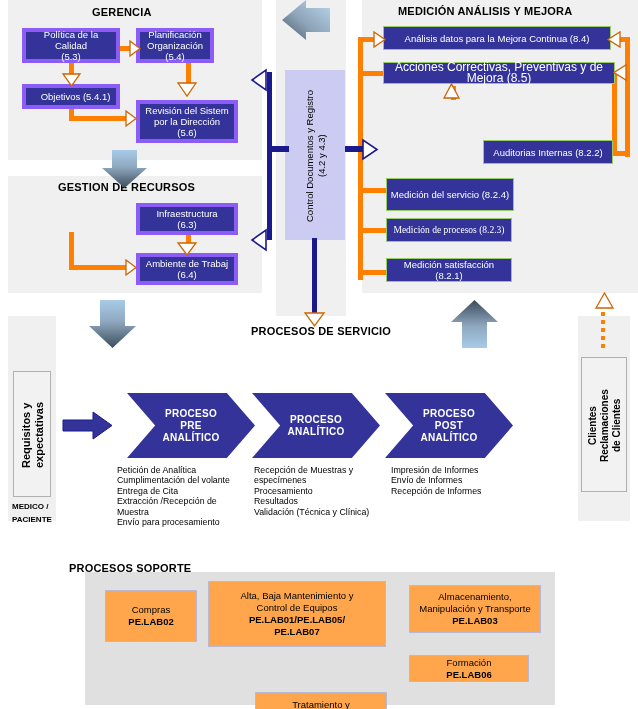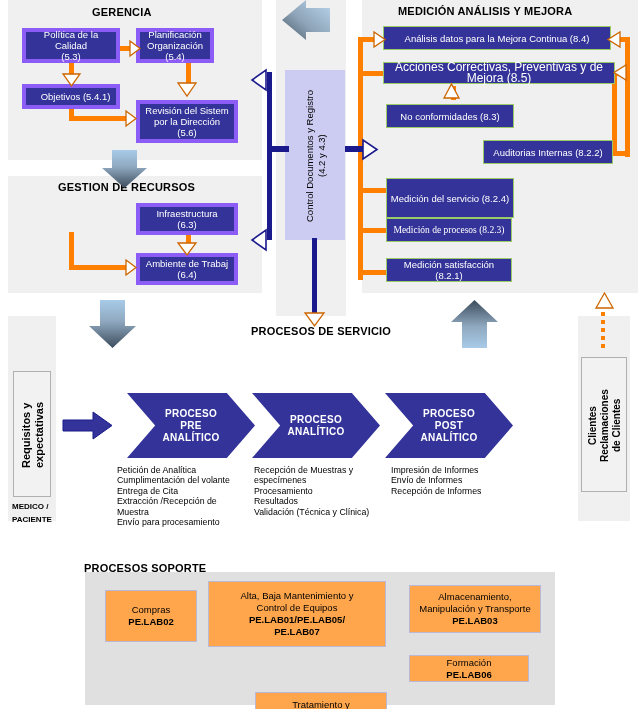--- a/index.html
+++ b/index.html
@@ -63,21 +63,21 @@
   <div class="panel" style="left:362px;top:0;width:276px;height:293px;"></div>
   <div class="panel" style="left:276px;top:0;width:70px;height:316px;"></div>
   <div class="panel" style="left:8px;top:316px;width:48px;height:205px;"></div>
   <div class="panel" style="left:578px;top:316px;width:52px;height:205px;"></div>
   <div class="panel-soporte" style="left:85px;top:572px;width:470px;height:133px;"></div>
 
   <div class="sec-title" style="left:92px;top:6px;">GERENCIA</div>
   <div class="sec-title" style="left:58px;top:181px;">GESTION DE RECURSOS</div>
   <div class="sec-title" style="left:398px;top:5px;">MEDICIÓN ANÁLISIS Y MEJORA</div>
   <div class="sec-title" style="left:251px;top:325px;">PROCESOS DE SERVICIO</div>
-  <div class="sec-title" style="left:84px;top:562px;">PROCESOS SOPORTE</div>
+  <div class="sec-title" style="left:69px;top:562px;">PROCESOS SOPORTE</div>
 
   <div class="orange-seg" style="left:115px;top:46px;width:16px;height:5px;"></div>
   <div class="orange-seg" style="left:69px;top:60px;width:5px;height:17px;"></div>
   <div class="orange-seg" style="left:186px;top:62px;width:5px;height:24px;"></div>
   <div class="orange-seg" style="left:69px;top:108px;width:5px;height:13px;"></div>
   <div class="orange-seg" style="left:69px;top:116px;width:58px;height:5px;"></div>
 
   <div class="bbox plain" style="left:22px;top:28px;width:98px;height:35px;">
     <span style="white-space:pre-line">Política de la Calidad
 (5.3)</span>
@@ -122,27 +122,24 @@
   <div class="orange-seg" style="left:596px;top:151px;width:34px;height:5px;"></div>
 
   <div class="orange-seg" style="left:451px;top:86px;width:5px;height:14px;"></div>
 
   <div class="bbox green" style="left:383px;top:26px;width:228px;height:24px;">
     <span>Análisis datos para la Mejora Continua (8.4)</span>
   </div>
   <div class="bbox green" style="left:383px;top:62px;width:232px;height:22px;">
     <span style="font-size:12px;">Acciones Correctivas, Preventivas y de Mejora (8.5)</span>
   </div>
-  <div class="bbox green" style="left:386px;top:104px;width:128px;height:24px;">
-    <span>No conformidades (8.3)</span>
-  </div>
   <div class="bbox green" style="left:483px;top:140px;width:130px;height:24px;">
     <span>Auditorias Internas (8.2.2)</span>
   </div>
-  <div class="bbox green" style="left:386px;top:178px;width:128px;height:40px;">
+  <div class="bbox green" style="left:386px;top:178px;width:128px;height:33px;">
     <span>Medición del servicio (8.2.4)</span>
   </div>
   <div class="bbox green" style="left:386px;top:218px;width:126px;height:24px;font-family:Liberation Serif, serif;">
     <span>Medición de procesos (8.2.3)</span>
   </div>
   <div class="bbox green" style="left:386px;top:258px;width:126px;height:24px;">
     <span>Medición satisfacción (8.2.1)</span>
   </div>
 
   <div class="ctr-box" style="left:285px;top:70px;width:60px;height:170px;">

